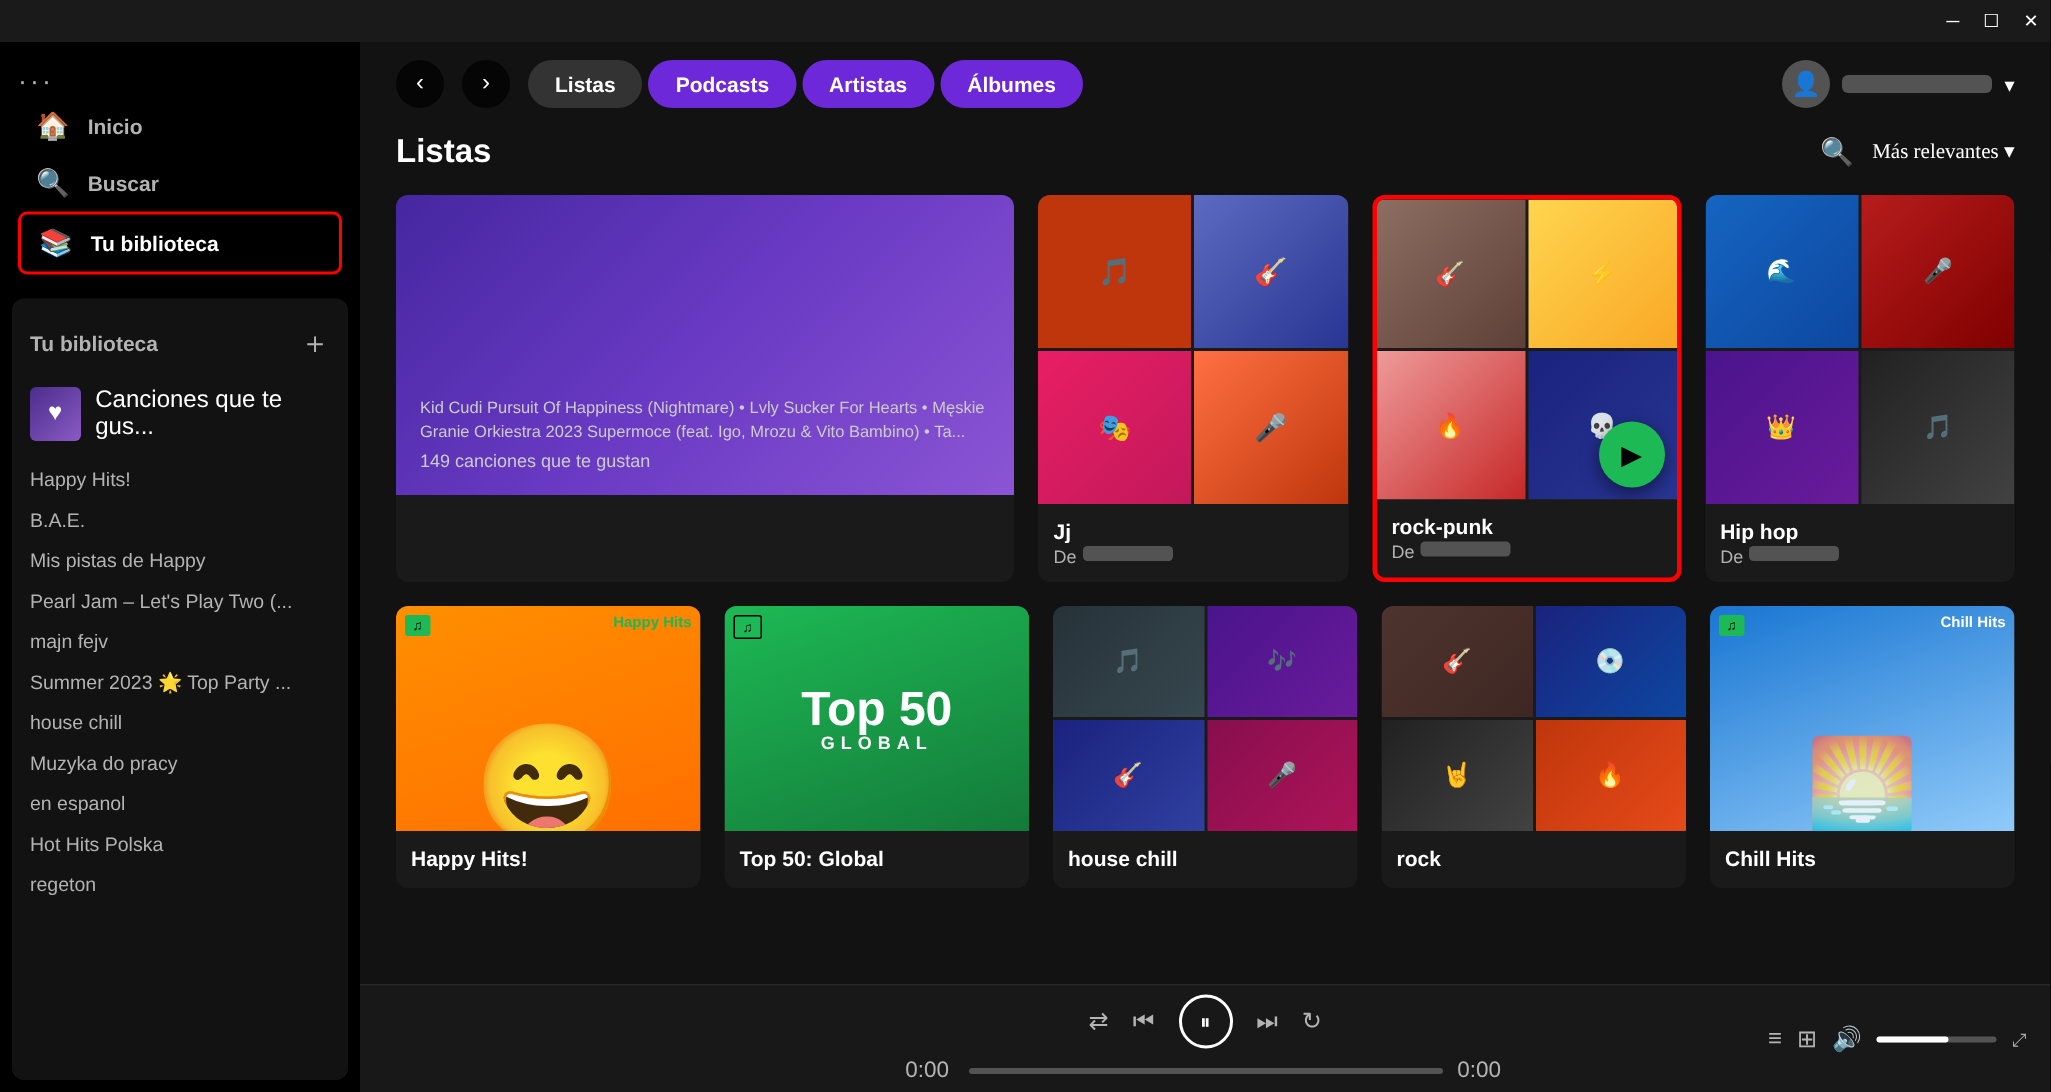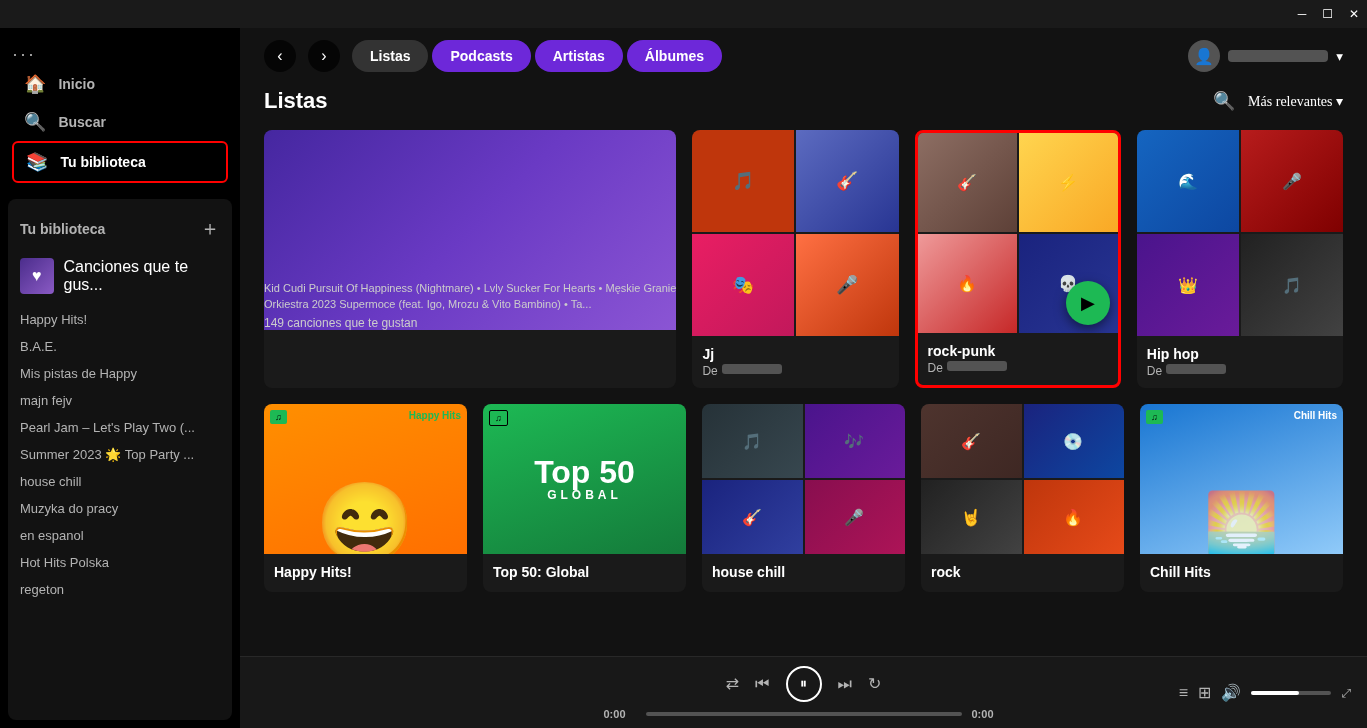--- a/index.html
+++ b/index.html
@@ -253,21 +253,21 @@
     .card-image {
       width: 100%;
       aspect-ratio: 1;
       overflow: hidden;
       position: relative;
     }
 
     
     .liked-songs-card {
       background: linear-gradient(135deg, #4527a0, #6a3ac4, #8b55d4);
-      padding: 0;
+      padding: 16px;
       display: flex;
       flex-direction: column;
       justify-content: flex-end;
       min-height: 200px;
     }
     .liked-songs-desc {
       font-size: 11px;
       color: #ccc;
       margin-bottom: 4px;
       line-height: 1.4;
@@ -367,24 +367,23 @@
       justify-content: center;
       font-size: 14px;
     }
     .progress-bar-wrap {
       display: flex;
       align-items: center;
       gap: 10px;
       width: 400px;
     }
     .progress-time {
-      font-size: 11px;
+      font-size: 15px;
       color: #b3b3b3;
       min-width: 32px;
-      font-weight: bold;
     }
     .progress-track {
       flex: 1;
       height: 4px;
       background: #535353;
       border-radius: 2px;
     }
     .player-right {
       width: 200px;
       display: flex;
@@ -512,22 +511,22 @@
         <button class="library-add-btn">＋</button>
       </div>
       <div class="library-liked">
         <div class="liked-icon">♥</div>
         <span>Canciones que te gus...</span>
       </div>
       <div class="library-list">
         <div class="library-item">Happy Hits!</div>
         <div class="library-item">B.A.E.</div>
         <div class="library-item">Mis pistas de Happy</div>
+        <div class="library-item">Pearl Jam – Let's Play Two (...</div>
         <div class="library-item">majn fejv</div>
-        <div class="library-item">Pearl Jam – Let's Play Two (...</div>
         <div class="library-item">Summer 2023 🌟 Top Party ...</div>
         <div class="library-item">house chill</div>
         <div class="library-item">Muzyka do pracy</div>
         <div class="library-item">en espanol</div>
         <div class="library-item">Hot Hits Polska</div>
         <div class="library-item">regeton</div>
       </div>
     </div>
   </div>
 

